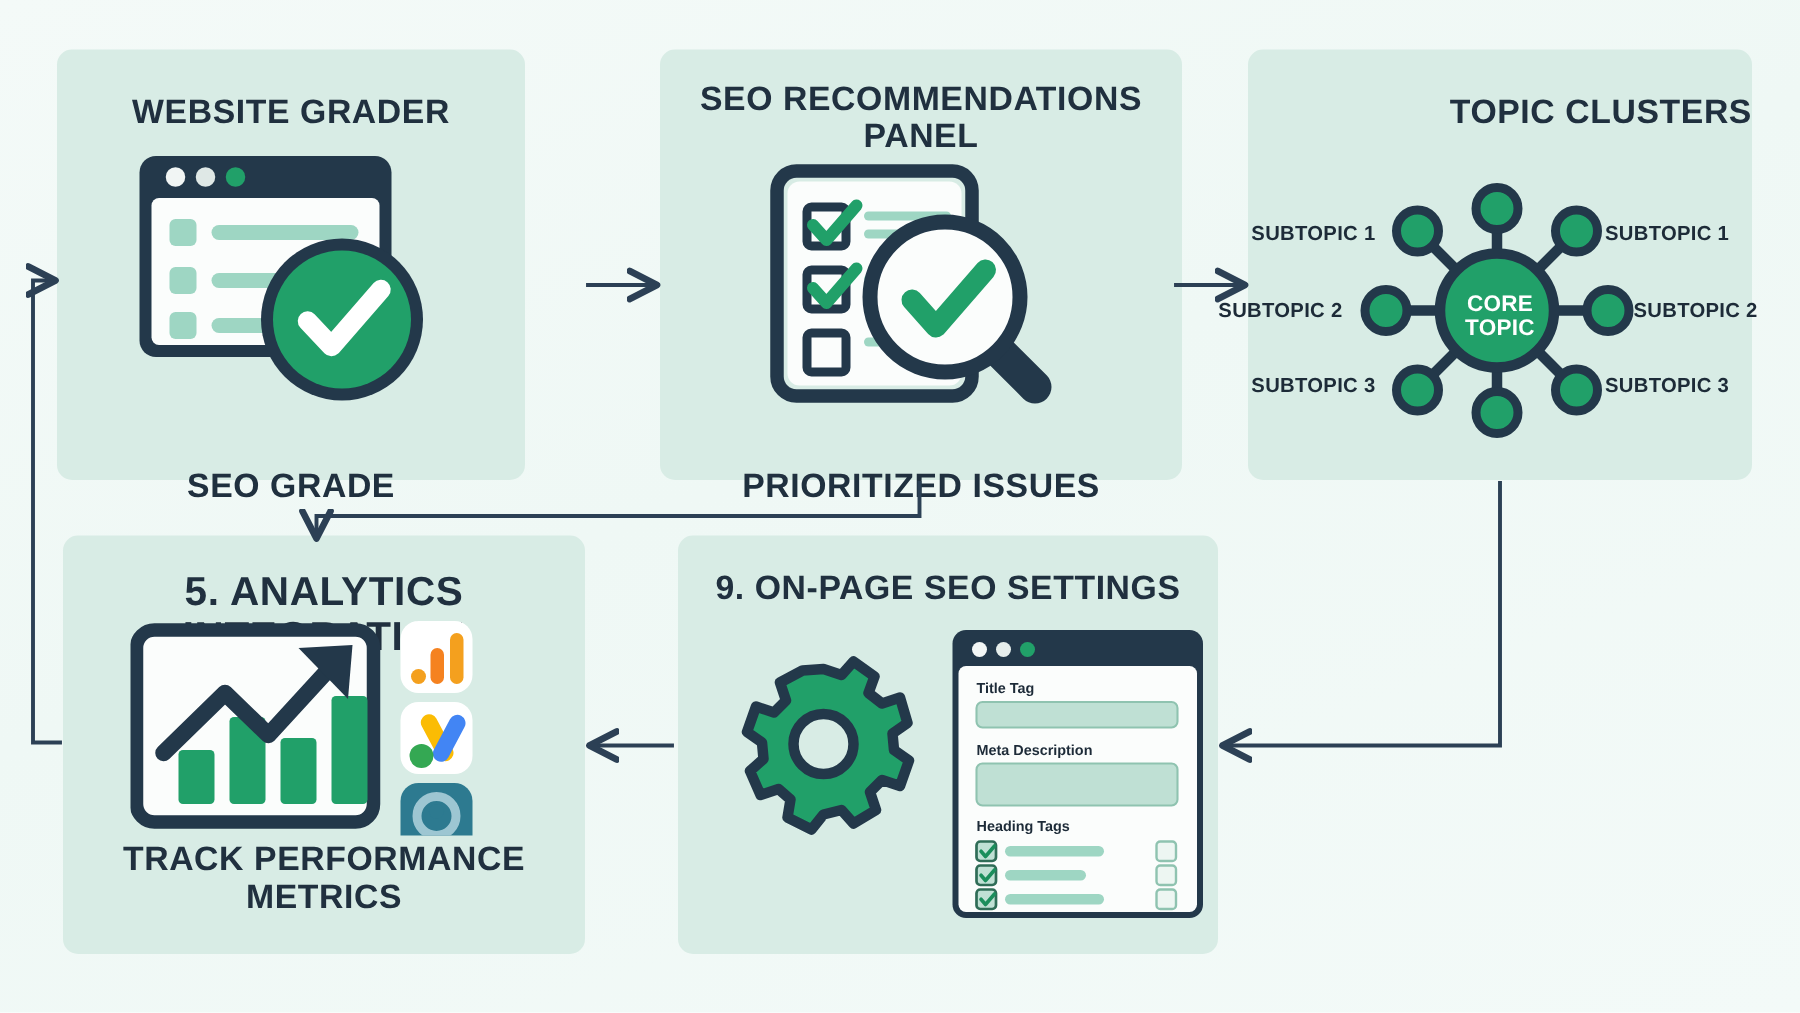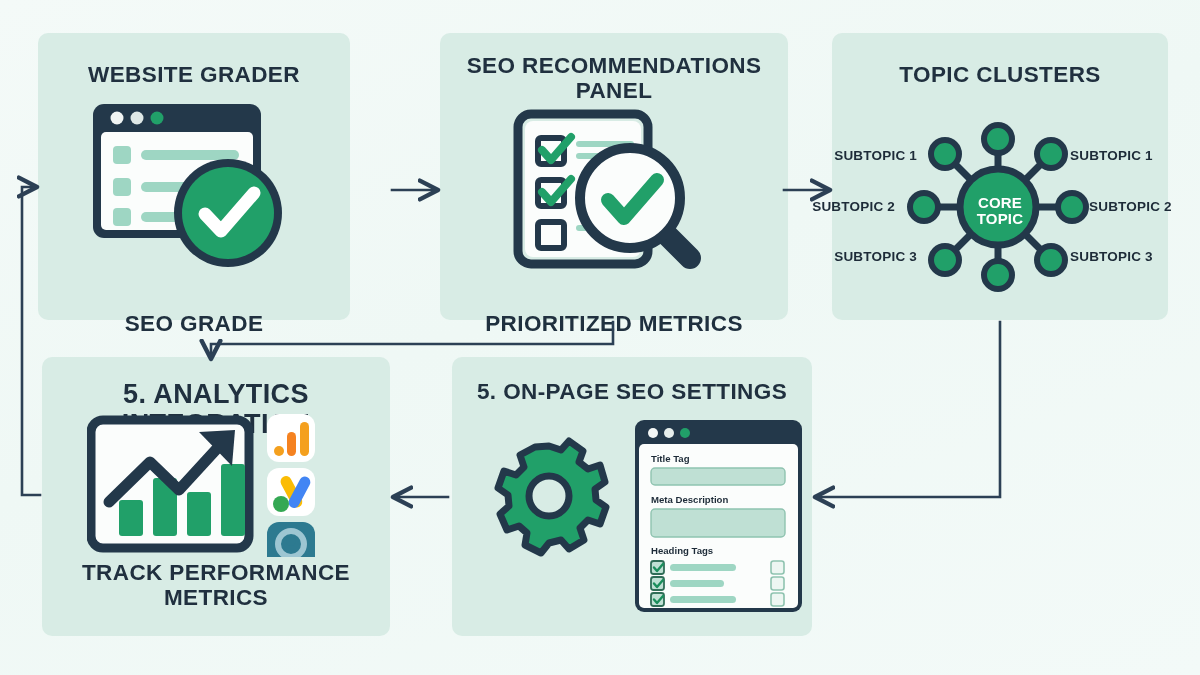--- a/index.html
+++ b/index.html
@@ -26,21 +26,21 @@
   .ptitle{
     position:absolute;left:0;right:0;
     text-align:center;
     font-weight:700;
     color:#20303f;
     letter-spacing:.4px;
     line-height:1.12;
   }
   .p1 .ptitle{top:29px;font-size:22.5px;}
   .p2 .ptitle{top:20px;font-size:22.5px;}
-  .p3 .ptitle{top:29px;font-size:22.5px;}
+  .p3 .ptitle{top:29px;font-size:22.5px;text-align:right;}
   .p5 .ptitle{top:22px;font-size:27px;}
   .p4 .ptitle{top:22px;font-size:22.5px;}
 
   .pcaption{
     position:absolute;left:0;right:0;
     text-align:center;
     font-weight:700;
     color:#20303f;
     letter-spacing:.4px;
     font-size:22.5px;
@@ -127,21 +127,21 @@
         <rect x="64" y="75" width="52" height="6" rx="3" fill="#9ed6c3"></rect>
 
         <rect x="26" y="114" width="26" height="26" rx="3" fill="none" stroke="#23384a" stroke-width="6"></rect>
         <rect x="64" y="117" width="40" height="6" rx="3" fill="#9ed6c3"></rect>
 
         <line x1="148" y1="120" x2="178" y2="150" stroke="#23384a" stroke-width="22" stroke-linecap="round"></line>
         <circle cx="118" cy="90" r="50" fill="#fbfdfc" stroke="#23384a" stroke-width="10"></circle>
         <path d="M96 92 l16 18 l33 -38" fill="none" stroke="#21a069" stroke-width="14" stroke-linecap="round" stroke-linejoin="round"></path>
       </svg>
     </div>
-    <div class="pcaption">PRIORITIZED METRICS</div>
+    <div class="pcaption">PRIORITIZED ISSUES</div>
   </div>
 
   <div class="panel p3">
     <div class="ptitle">TOPIC CLUSTERS</div>
 
     <div class="art">
       <svg width="336" height="205" viewBox="0 0 336 205">
         <g stroke="#23384a" stroke-width="7" stroke-linecap="round">
           <line x1="166" y1="104" x2="166" y2="42"></line>
           <line x1="166" y1="104" x2="166" y2="166"></line>
@@ -209,21 +209,21 @@
 
         <rect x="180" y="110" width="48" height="48" rx="12" fill="#2d7a90"></rect>
         <circle cx="204" cy="132" r="13" fill="none" stroke="#9dc6d2" stroke-width="6"></circle>
         <circle cx="204" cy="129" r="5" fill="#2d7a90"></circle>
       </svg>
     </div>
     <div class="pcaption">TRACK PERFORMANCE METRICS</div>
   </div>
 
   <div class="panel p4">
-    <div class="ptitle">5. ON-PAGE SEO SETTINGS</div>
+    <div class="ptitle">9. ON-PAGE SEO SETTINGS</div>
     <div class="art">
       <svg width="325" height="215" viewBox="0 0 325 215">
 
         <g transform="translate(62,88)">
           <path d="M0,-54 L12,-50 L20,-59 L34,-49 L30,-38 L39,-31 L51,-35 L56,-18
                    L46,-11 L47,0 L57,7 L51,24 L39,20 L31,28 L35,40 L20,49 L12,40
                    L0,43 L-8,53 L-24,45 L-22,33 L-30,26 L-42,30 L-49,14 L-40,6
                    L-41,-5 L-51,-12 L-45,-29 L-33,-25 L-25,-33 L-29,-45 L-14,-53 Z" fill="#21a069" stroke="#23384a" stroke-width="7" stroke-linejoin="round"></path>
           <circle cx="0" cy="-4" r="20" fill="#d8ece5" stroke="#23384a" stroke-width="7"></circle>
         </g>

